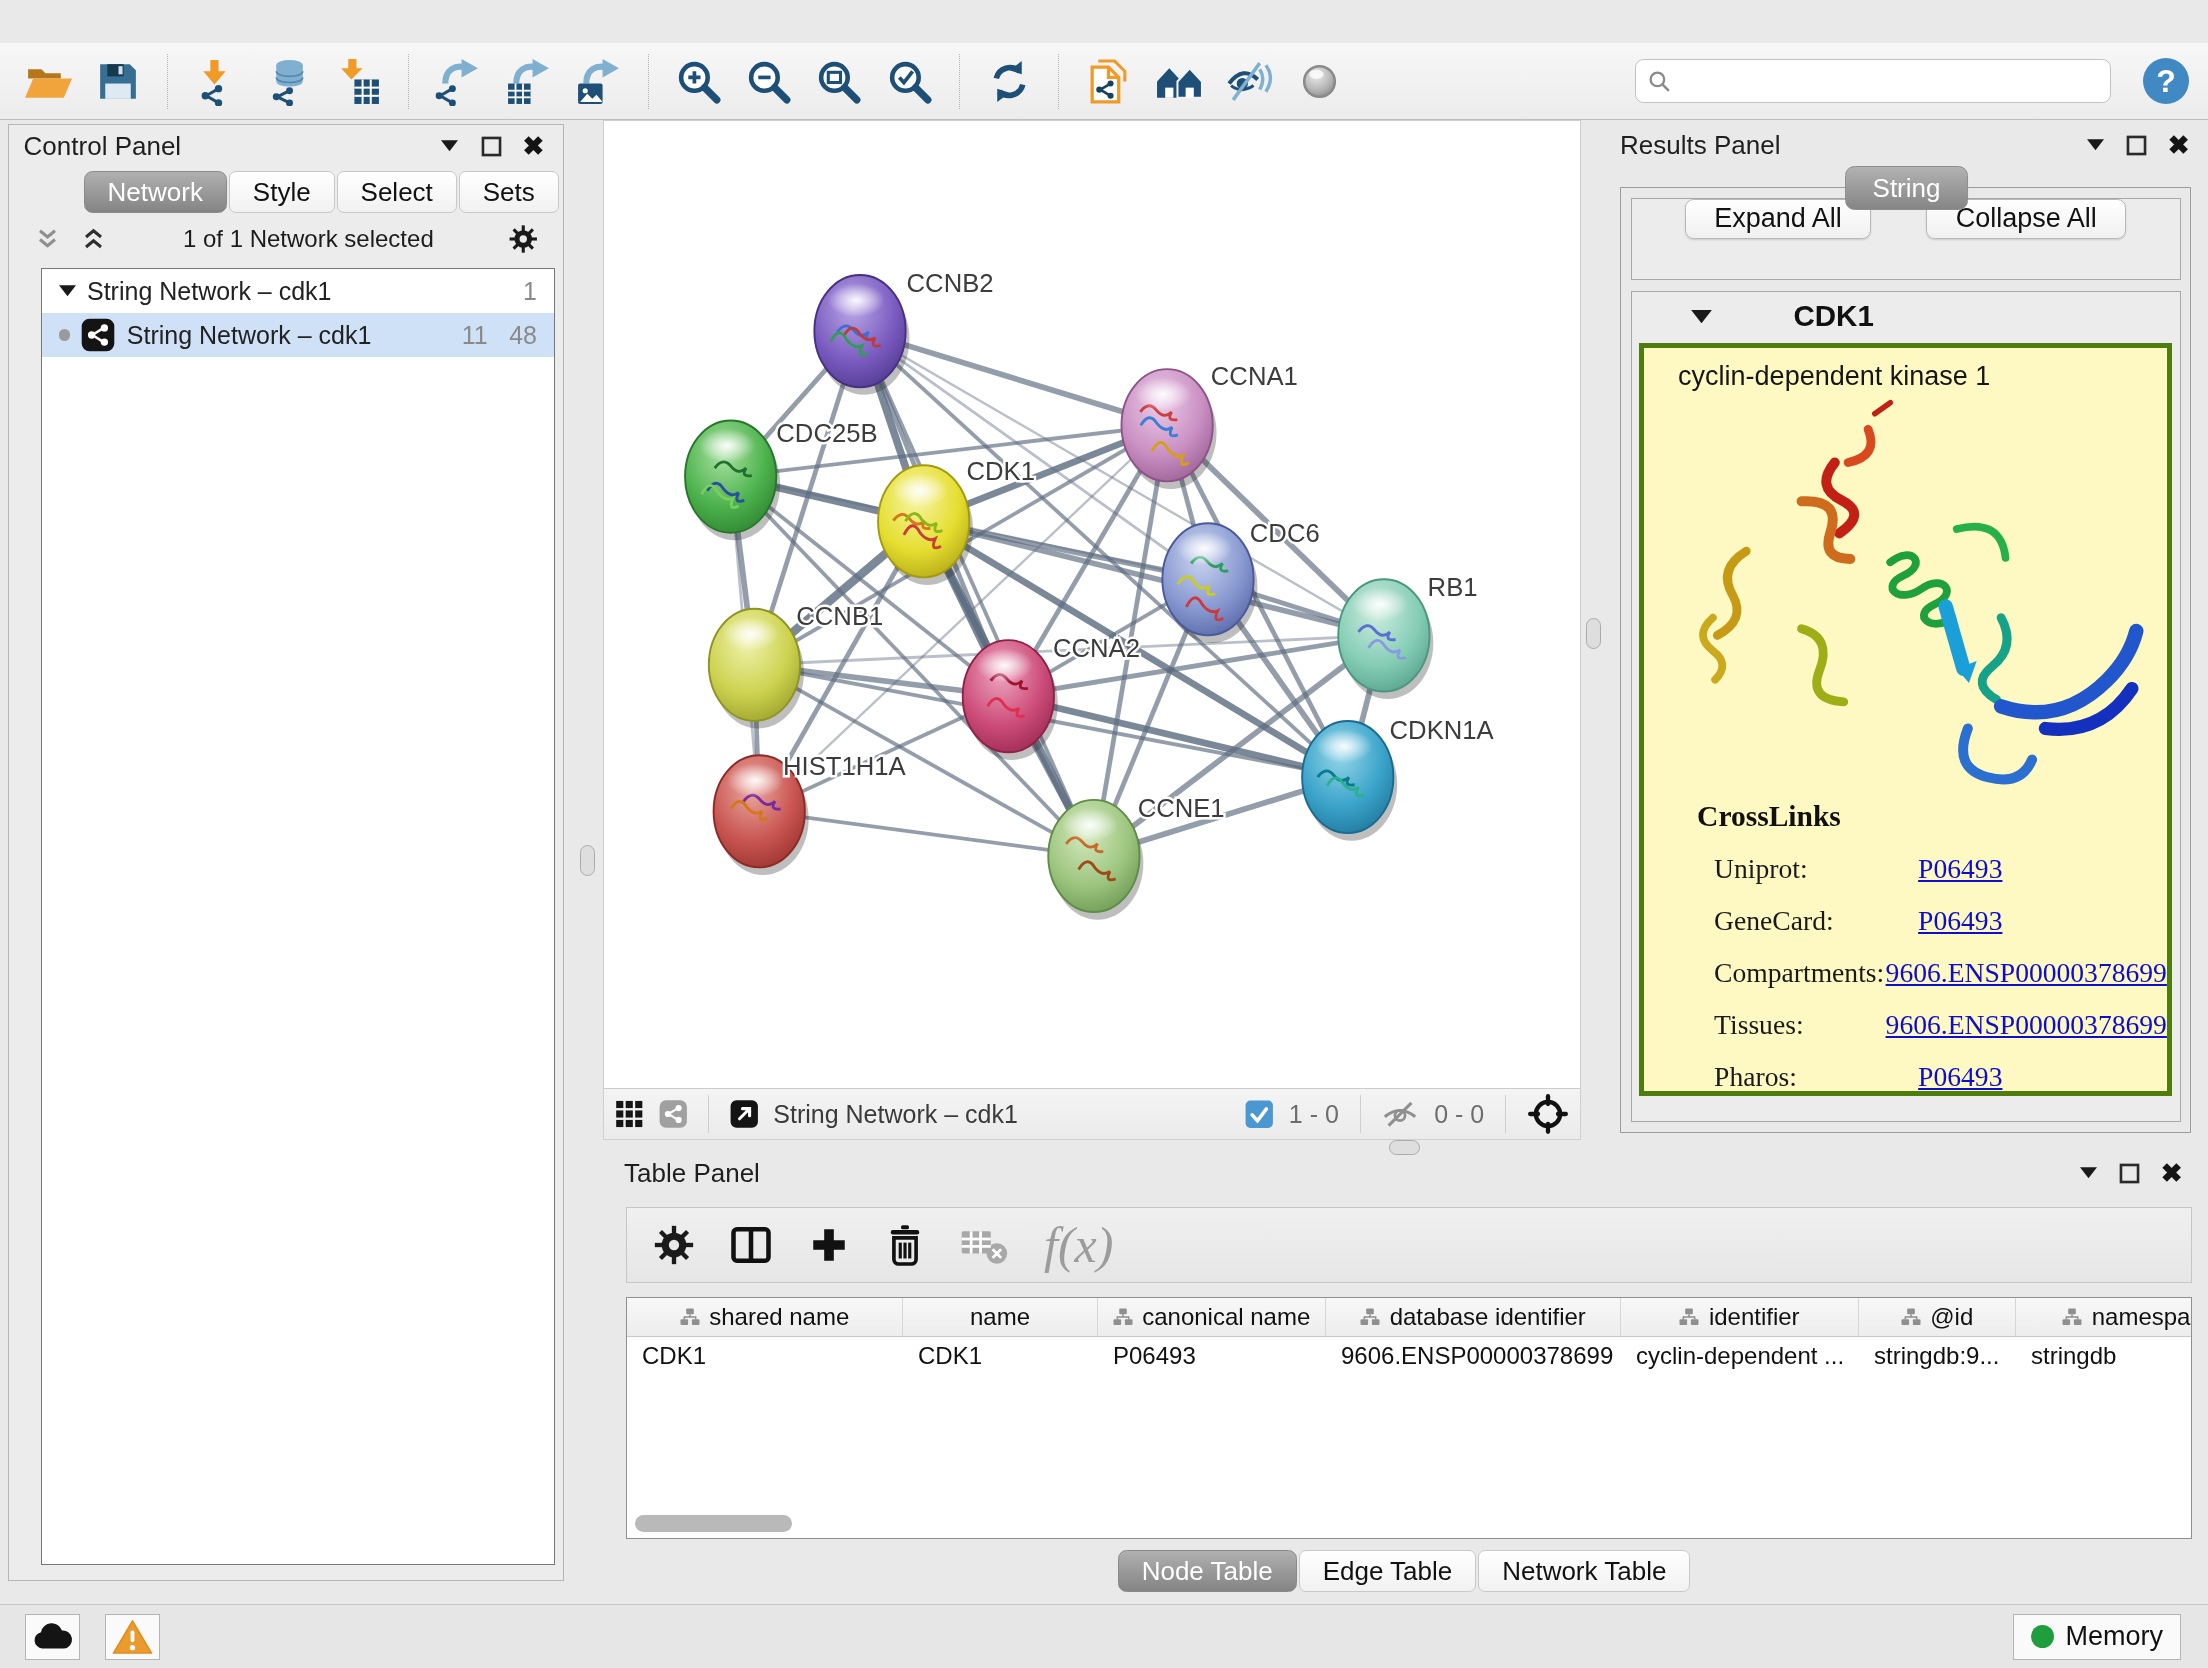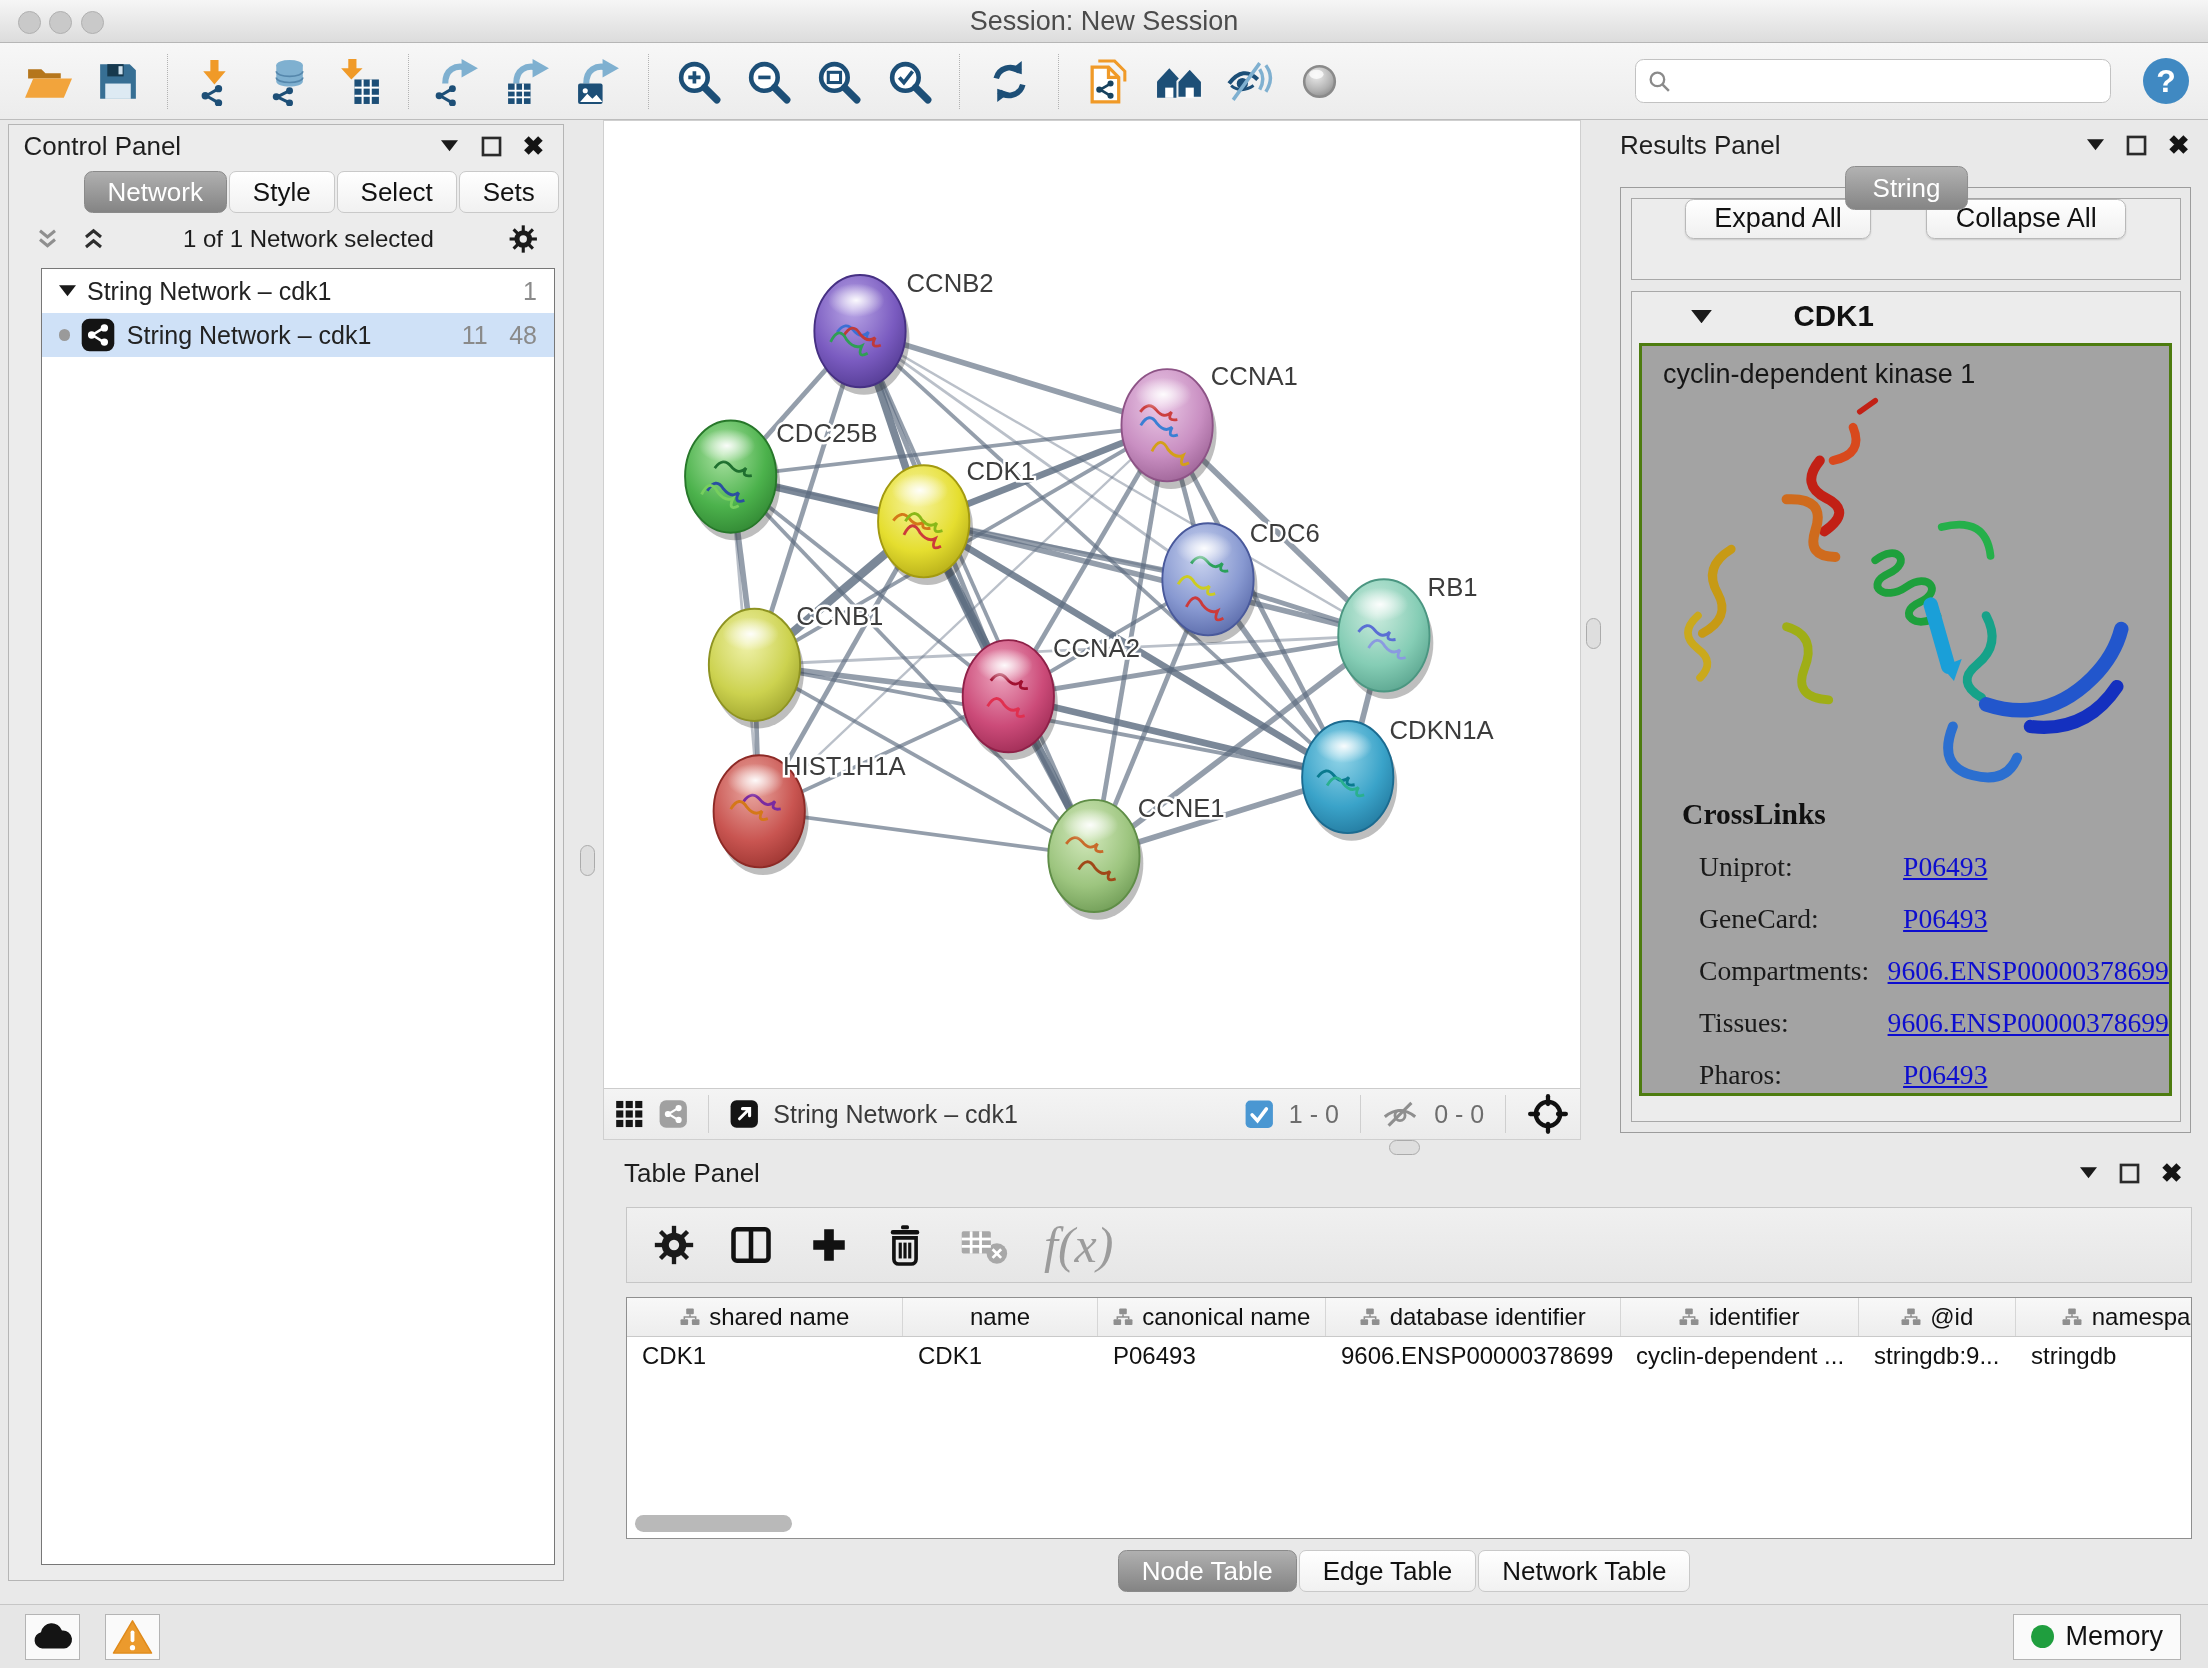--- a/index.html
+++ b/index.html
@@ -70,22 +70,22 @@
   .rp-outer{position:absolute;left:15px;right:17px;top:63px;bottom:11.4px;background:#e9e9e9;
             border:1.9px solid #9c9c9c;box-sizing:border-box;padding:9.5px;}
   .rp-btnbox{border:1.9px solid #a8a8a8;background:#ececec;height:82px;display:flex;align-items:flex-start;
              justify-content:center;gap:55px;box-sizing:border-box;}
   .rp-btn{height:40px;padding:0 28.5px;font-size:27px;background:linear-gradient(#ffffff,#f0f0f0);
           border:1px solid #b8b8b8;border-radius:8.6px;color:#111;box-shadow:0 1px 1.9px rgba(0,0,0,.15);}
   .rp-protein{margin-top:5.7px;border:1.9px solid #a8a8a8;background:#ececec;position:absolute;
               left:9.5px;right:9.5px;top:97px;bottom:9.5px;box-sizing:border-box;}
   .rp-prot-head{height:49px;display:flex;align-items:center;gap:82px;padding-left:59px;}
   .rp-prot-head .pname{font-size:29.5px;font-weight:bold;color:#111;}
-  .rp-inner{position:absolute;left:7.6px;right:7.6px;top:51px;bottom:25px;background:#a3a3a3;
-            border:3px solid #4d7c0f;box-sizing:border-box;overflow:hidden;}
+  .rp-inner{position:absolute;left:7.6px;right:7.6px;top:51px;bottom:25px;background:#fef9c3;
+            border:5px solid #4d7c0f;box-sizing:border-box;overflow:hidden;padding-left:13px;}
   .rp-desc{font-size:27px;color:#161616;padding:13.3px 0 0 21px;}
   .xl-block{padding-left:40px;font-family:"Liberation Serif",serif;}
   .xl-head{font-size:29.5px;font-weight:bold;color:#101010;margin:5.7px 0 9.5px 0;}
   .xl-row{display:flex;height:52px;align-items:center;font-size:27.6px;}
   .xl-label{width:204px;color:#1a1a1a;padding-left:17px;}
   .xl-link{color:#0d0dcf;text-decoration:underline;}
 
   
   .table-panel{position:absolute;left:609px;top:1152px;width:1592px;height:454px;background:#e9e9e9;box-sizing:border-box;}
   .tp-toolbar{position:absolute;left:17px;right:9.5px;top:55px;height:76px;background:linear-gradient(#f0f0f0,#e6e6e6);
@@ -114,26 +114,20 @@
   
   .knob{position:absolute;background:#dedede;border:1px solid #ababab;border-radius:7.6px;}
   .knob.v{width:13.3px;height:28.5px;}
   .knob.h{width:28.5px;height:13.3px;}
 </style>
 </head>
 <body>
 
 <div class="window">
 
-  <div class="titlebar">
-    <span class="traffic" style="left:18px"></span>
-    <span class="traffic" style="left:49px"></span>
-    <span class="traffic" style="left:81px"></span>
-    <div class="win-title">Session: New Session</div>
-  </div>
 
   <div class="toolbar">
     <button class="tb-btn">
       <svg class="ti" viewBox="0 0 48 48">
           <path d="M5 12 h13 l4 4 h15 v5 H5z" fill="#b5761c"></path>
           <path d="M2 40 L10 21 h38 L40 40z" fill="#f2a43c"></path>
         </svg>
     </button>
     <button class="tb-btn">
       <svg class="ti" viewBox="0 0 48 48">

